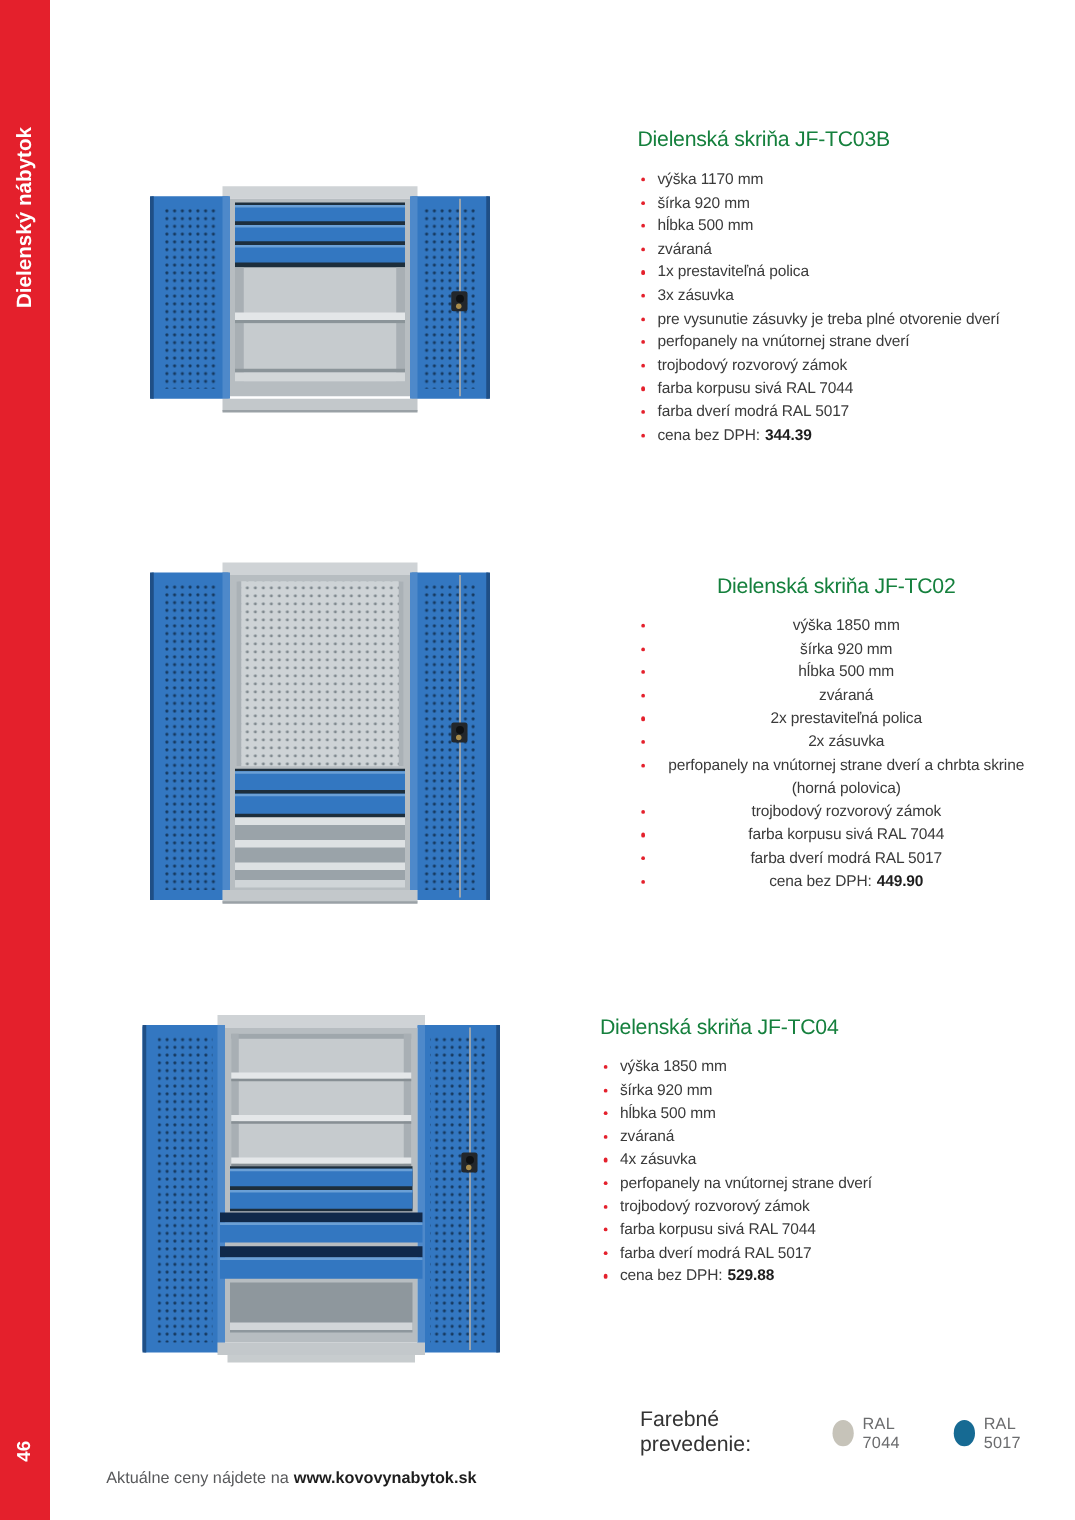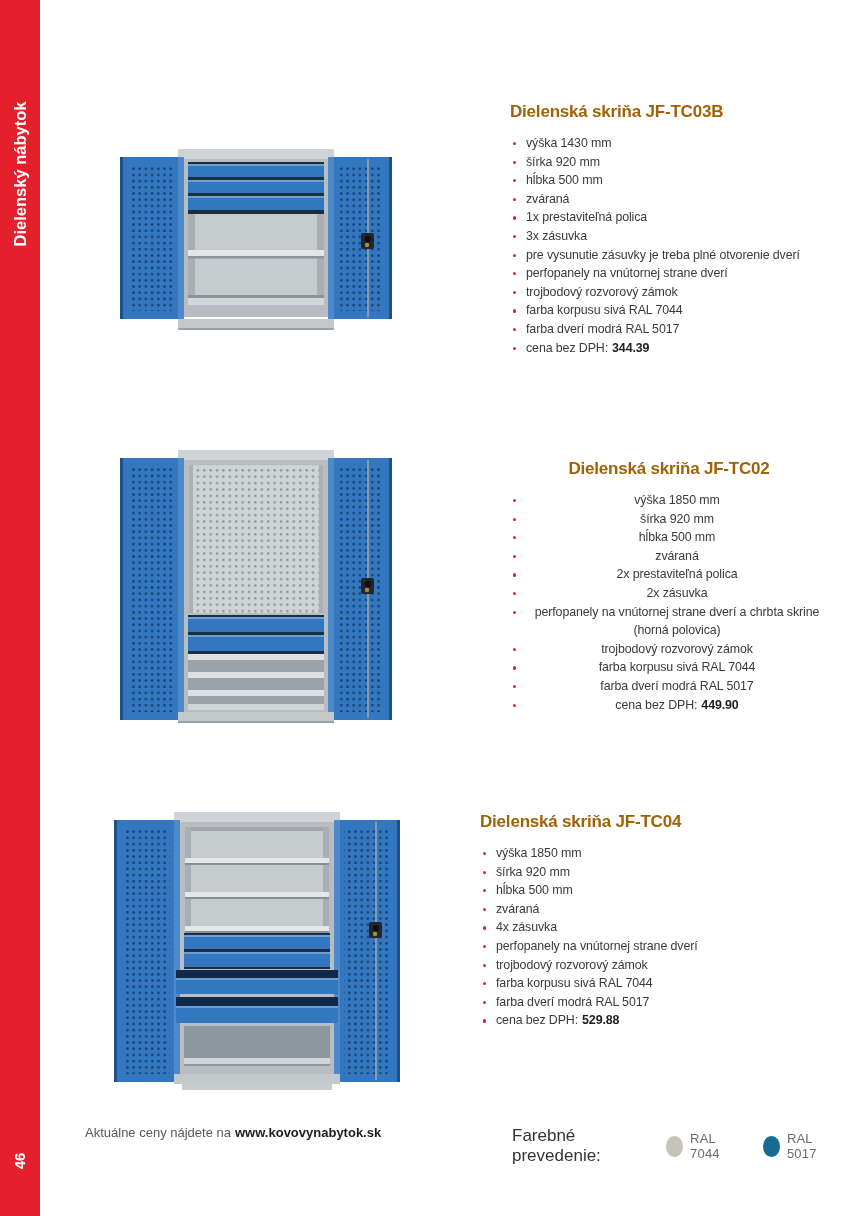--- a/index.html
+++ b/index.html
@@ -10,39 +10,39 @@
   
   .sidebar{position:absolute;left:0;top:0;width:40px;height:1216px;background:#e4202c;}
   .v-rot{position:absolute;left:0;transform-origin:0 0;transform:rotate(-90deg);
          height:40px;line-height:40px;text-align:center;color:#fff;white-space:nowrap;}
   .sidebar-category{top:252px;width:156px;font-size:16.5px;font-weight:bold;}
   .sidebar-pagenum{top:1176px;width:30px;font-size:15px;font-weight:bold;}
   
   .product{position:absolute;left:0;top:0;width:860px;height:0;}
   .img-box{position:absolute;}
   .info{position:absolute;width:318px;}
-  .info h2{margin:0 0 12px 0;font-size:17px;line-height:20px;color:#a16207;font-weight:bold;letter-spacing:-0.2px;}
+  .info h2{margin:0 0 12px 0;font-size:17px;line-height:20px;color:#15803d;font-weight:normal;letter-spacing:-0.2px;}
   .info ul{margin:0;padding:0;list-style:none;}
   .info li{position:relative;font-size:12.4px;line-height:18.6px;color:#3a3a3a;padding-left:16px;letter-spacing:-0.1px;}
   .info li::before{content:"";position:absolute;left:3px;top:8px;width:3.2px;height:3.2px;border-radius:50%;background:#e4202c;}
   .info li b{color:#1d1d1d;margin-left:4px;}
   .s1 .img-box{left:118px;top:147px;width:276px;height:186px;}
   .s1 .info{left:510px;top:102px;}
   .s2 .img-box{left:118px;top:448px;width:276px;height:284px;}
   .s2 .info{left:510px;top:459px;text-align:center;}
   .s3 .img-box{left:112px;top:810px;width:290px;height:284px;}
   .s3 .info{left:480px;top:812px;}
   .img-box svg{width:100%;height:100%;display:block;}
   
   .legend{position:absolute;left:512px;top:1133px;height:26px;display:flex;align-items:center;}
   .legend-label{font-size:17px;color:#333;margin-right:29px;}
   .swatch{width:21px;height:21px;border-radius:50%;margin-right:7px;}
   .swatch-name{font-size:13px;color:#6b6c6e;margin-right:26px;letter-spacing:0.2px;}
   
-  .footer{position:absolute;left:85px;top:1125px;font-size:13px;color:#58595b;text-align:right;}
+  .footer{position:absolute;left:85px;top:1174px;font-size:13px;color:#58595b;text-align:right;}
   .footer b{color:#1d1d1d;margin-left:4px;}
 </style>
 </head>
 <body>
 
 <aside class="sidebar">
   <div class="v-rot sidebar-category">Dielenský nábytok</div>
   <div class="v-rot sidebar-pagenum">46</div>
 </aside>
 
@@ -82,21 +82,21 @@
       <rect x="60" y="181" width="156" height="2" fill="#9aa1a6"></rect>
       <line x1="250" y1="12" x2="250" y2="170" stroke="#9fa8ae" stroke-width="1.5"></line>
       <rect x="243" y="86" width="13" height="16" rx="2" fill="#23272b"></rect>
       <circle cx="250" cy="92" r="3.2" fill="#0e1012"></circle>
       <circle cx="249" cy="98" r="2.2" fill="#a98c4a"></circle>
     </svg>
   </div>
   <div class="info">
     <h2>Dielenská skriňa JF-TC03B</h2>
     <ul>
-      <li>výška 1430 mm</li>
+      <li>výška 1170 mm</li>
       <li>šírka 920 mm</li>
       <li>hĺbka 500 mm</li>
       <li>zváraná</li>
       <li>1x prestaviteľná polica</li>
       <li>3x zásuvka</li>
       <li>pre vysunutie zásuvky je treba plné otvorenie dverí</li>
       <li>perfopanely na vnútornej strane dverí</li>
       <li>trojbodový rozvorový zámok</li>
       <li>farba korpusu sivá RAL 7044</li>
       <li>farba dverí modrá RAL 5017</li>

